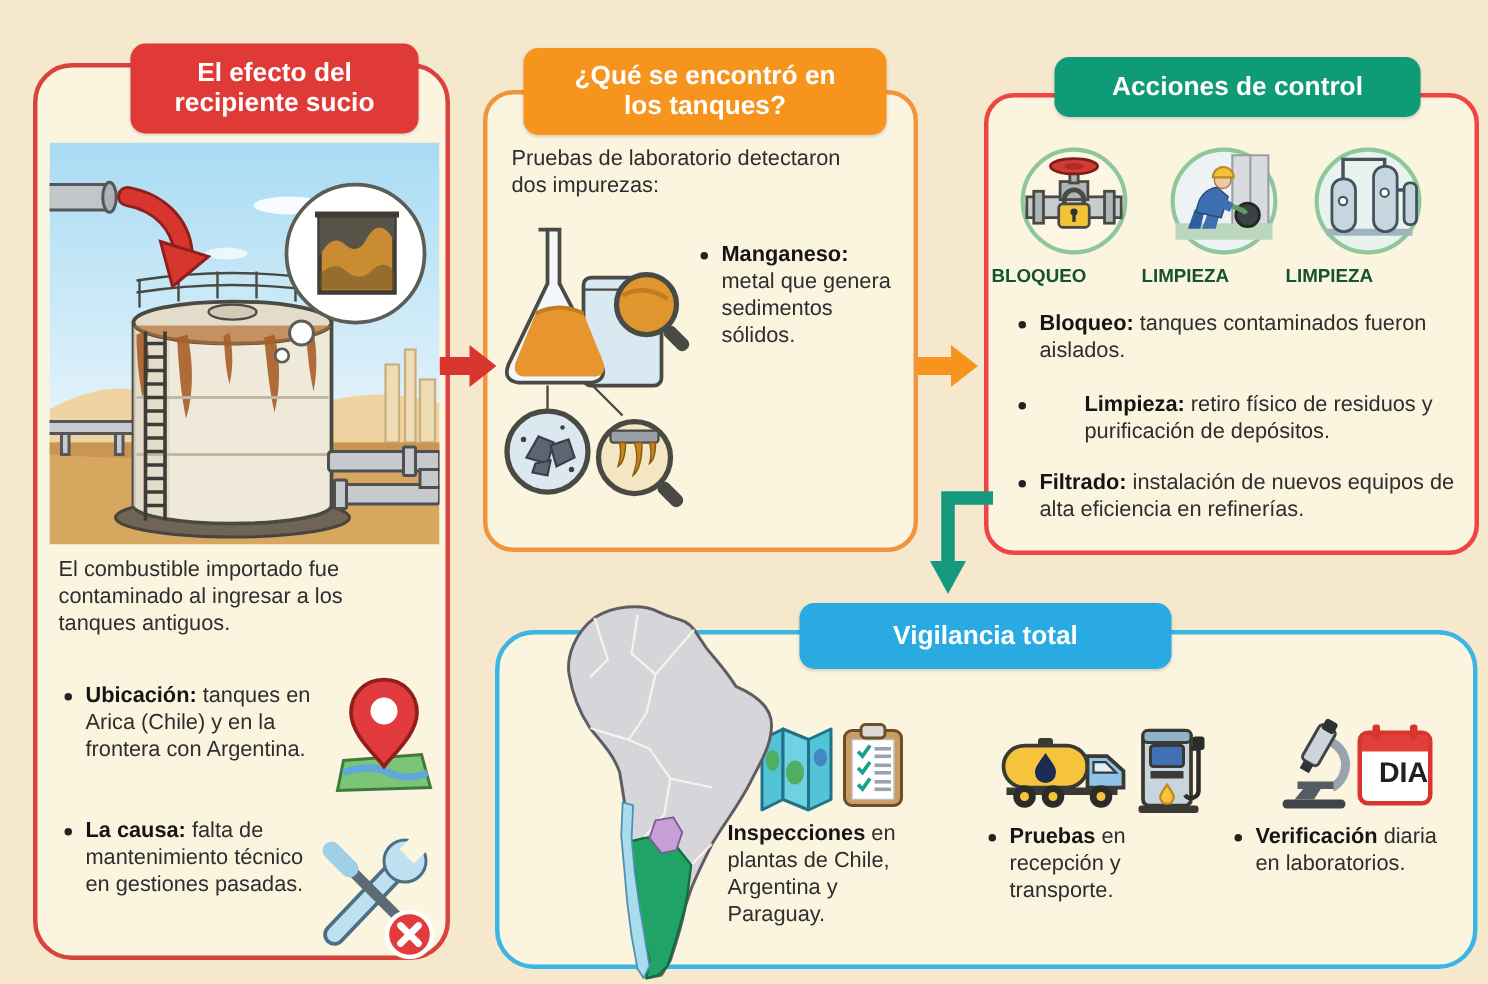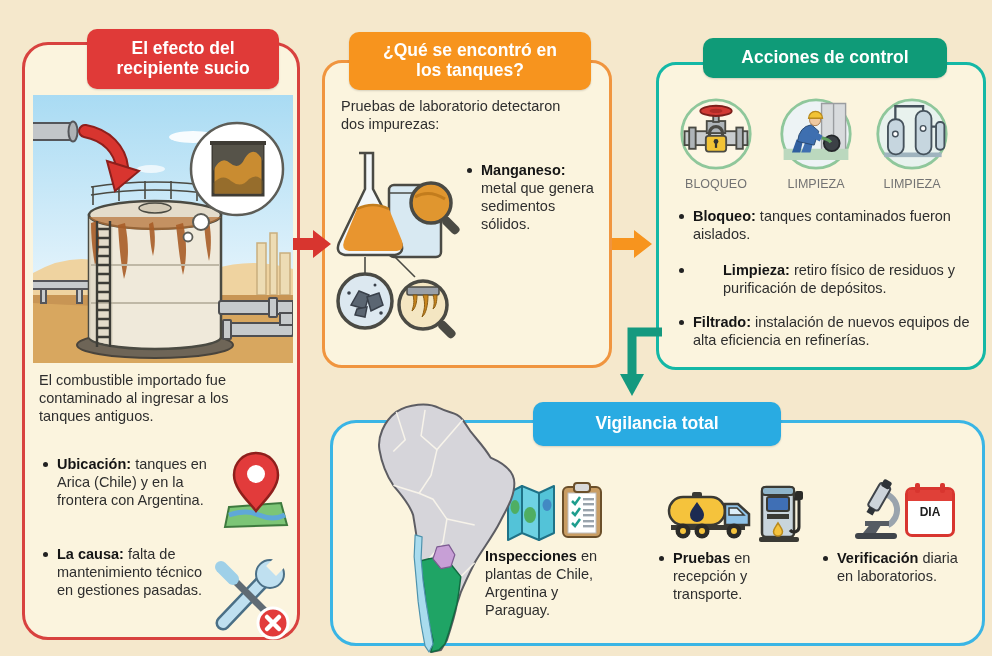--- a/index.html
+++ b/index.html
@@ -1,41 +1,41 @@
 <!DOCTYPE html>
 <html><head>
 <meta charset="utf-8">
 <style>
   html,body{margin:0;padding:0;}
   body{width:992px;height:656px;position:relative;overflow:hidden;
        background:#F5E8CC;font-family:"Liberation Sans",sans-serif;}
   .panel{position:absolute;background:#FBF4DE;box-sizing:border-box;}
   .p-effect{left:22px;top:42px;width:278px;height:598px;border:3px solid #D8423F;border-radius:26px;}
   .p-found{left:322px;top:60px;width:290px;height:308px;border:3px solid #F0953F;border-radius:20px;}
-  .p-control{left:656px;top:62px;width:330px;height:308px;border:3px solid #14b8a6;border-radius:20px;}
+  .p-control{left:656px;top:62px;width:330px;height:308px;border:3px solid #ef4444;border-radius:20px;}
   .p-vigil{left:330px;top:420px;width:655px;height:226px;border:3px solid #3AB5E5;border-radius:26px;}
   .hdr{position:absolute;display:flex;align-items:center;justify-content:center;text-align:center;
        color:#fff;font-weight:bold;font-size:17.5px;line-height:1.12;border-radius:10px;
        padding:4px 18px;box-sizing:border-box;white-space:pre-line;z-index:6;
        box-shadow:0 1px 2px rgba(0,0,0,.15);}
   .hdr-red{background:#E03A38;left:62px;top:-16px;width:192px;height:60px;}
   .hdr-orange{background:#F7941E;left:24px;top:-31px;width:242px;height:58px;}
   .hdr-green{background:#0F9B78;left:44px;top:-27px;width:244px;height:40px;}
   .hdr-blue{background:#29ABE2;left:200px;top:-21px;width:248px;height:44px;}
   .t{font-size:14.5px;line-height:1.25;color:#2e2e2e;}
   .bb{font-weight:bold;color:#151515;}
   .intro{position:absolute;}
   .li{position:absolute;display:flex;gap:9px;}
   .dot{width:5px;height:5px;border-radius:50%;background:#222;margin-top:7px;flex:0 0 auto;}
-  .badge-label{position:absolute;font-size:12.5px;font-weight:normal;color:#737373;text-align:center;width:110px;}
+  .badge-label{position:absolute;font-size:12.5px;font-weight:bold;color:#14532d;text-align:left;width:110px;}
   .icon{position:absolute;}
   .cal{position:absolute;width:44px;height:44px;background:#fff;border:3px solid #D8352F;border-radius:7px;}
   .cal .caltop{height:11px;background:#E04038;border-radius:2px 2px 0 0;}
   .cal .ring{position:absolute;top:-7px;width:5px;height:10px;background:#D8352F;border-radius:2px;}
-  .cal .lbl{display:block;text-align:center;font-size:12px;font-weight:bold;color:#202020;margin-top:4px;}
+  .cal .lbl{display:block;text-align:right;font-size:19px;font-weight:bold;color:#202020;margin-top:4px;}
   svg{display:block;}
 </style>
 </head>
 <body>
 
 <div class="panel p-effect">
   <div class="hdr hdr-red">El efecto del
 recipiente sucio</div>
 
   <svg class="icon" style="left:8px;top:50px;" width="260" height="268" viewBox="0 0 260 268">

